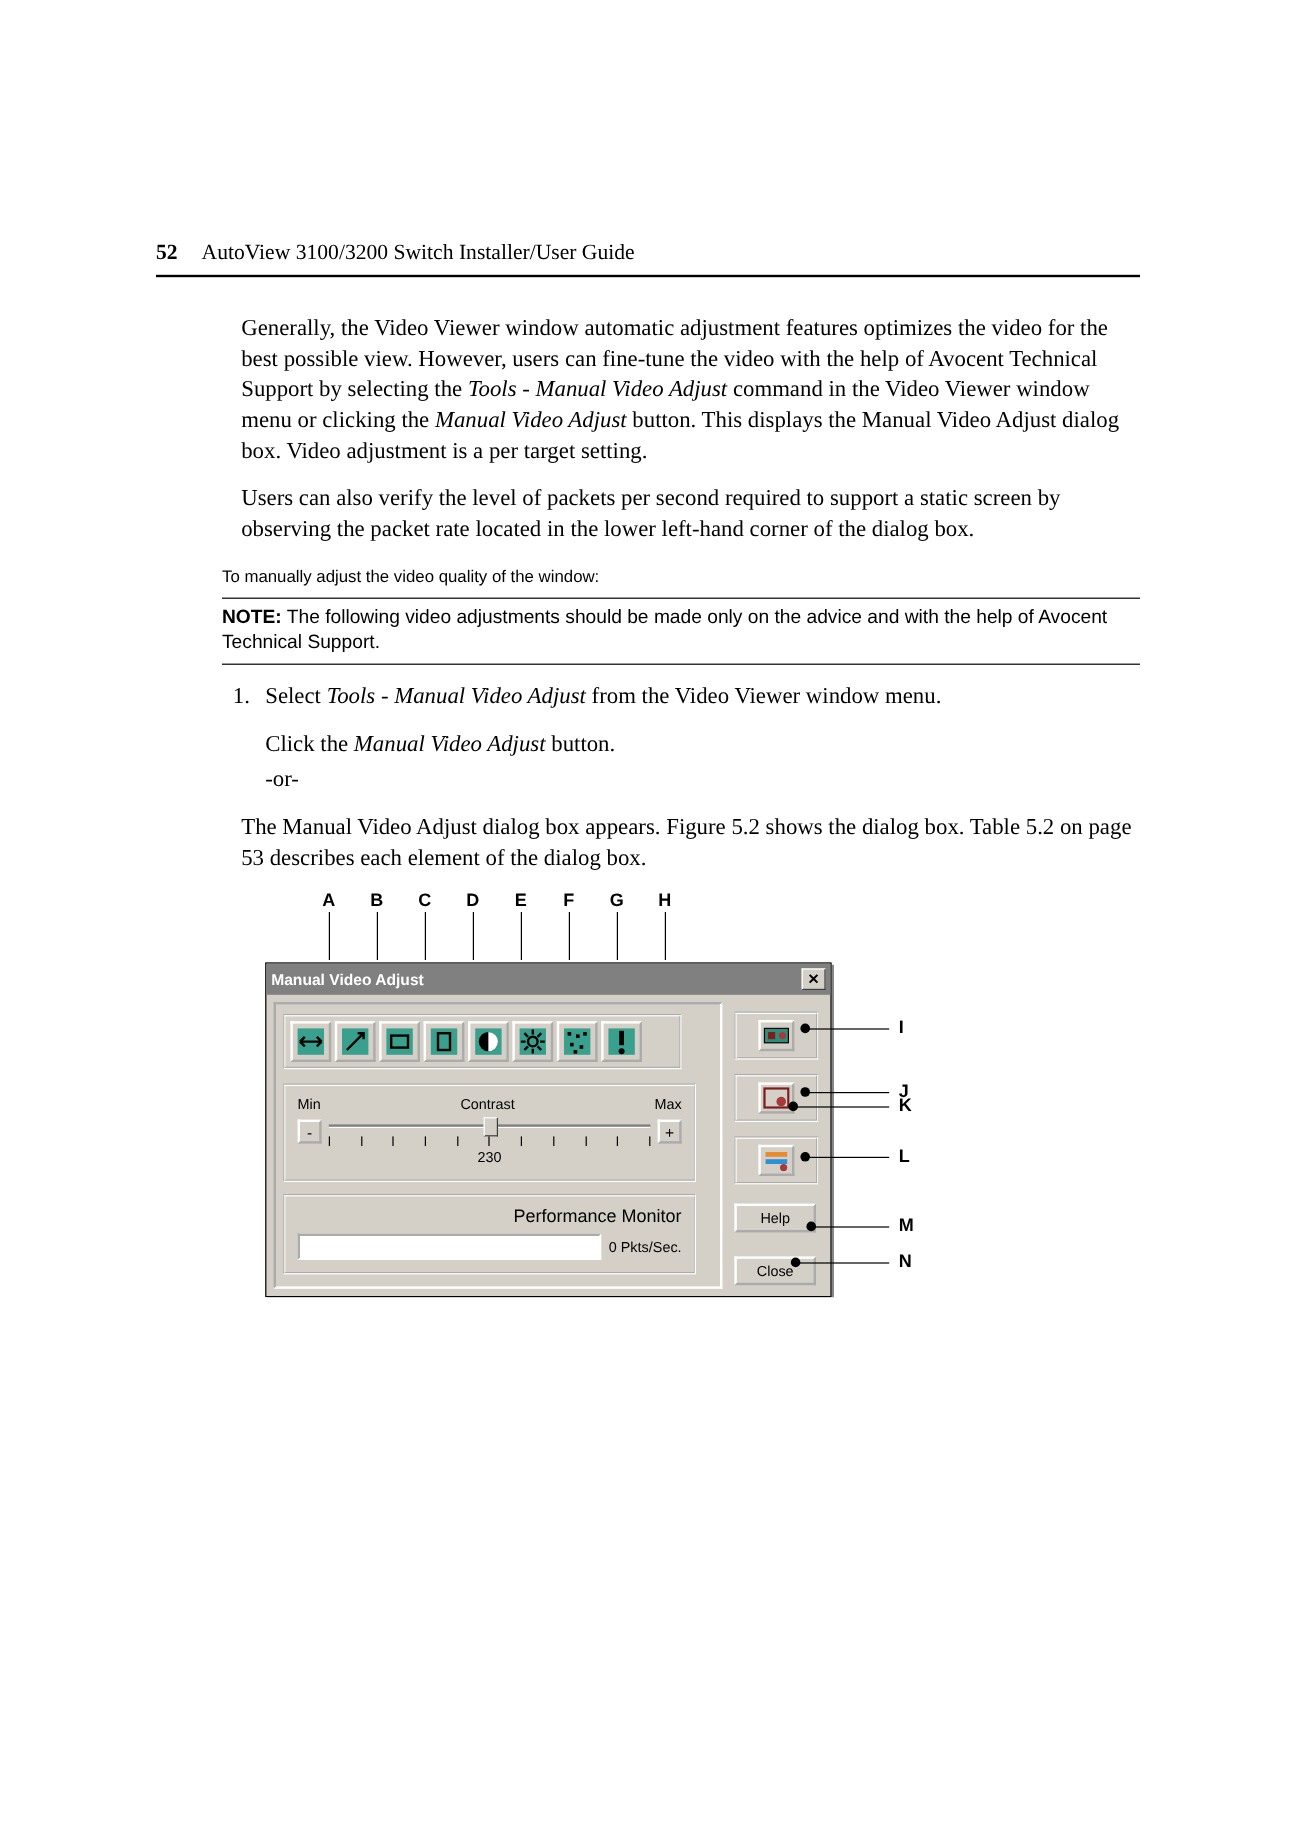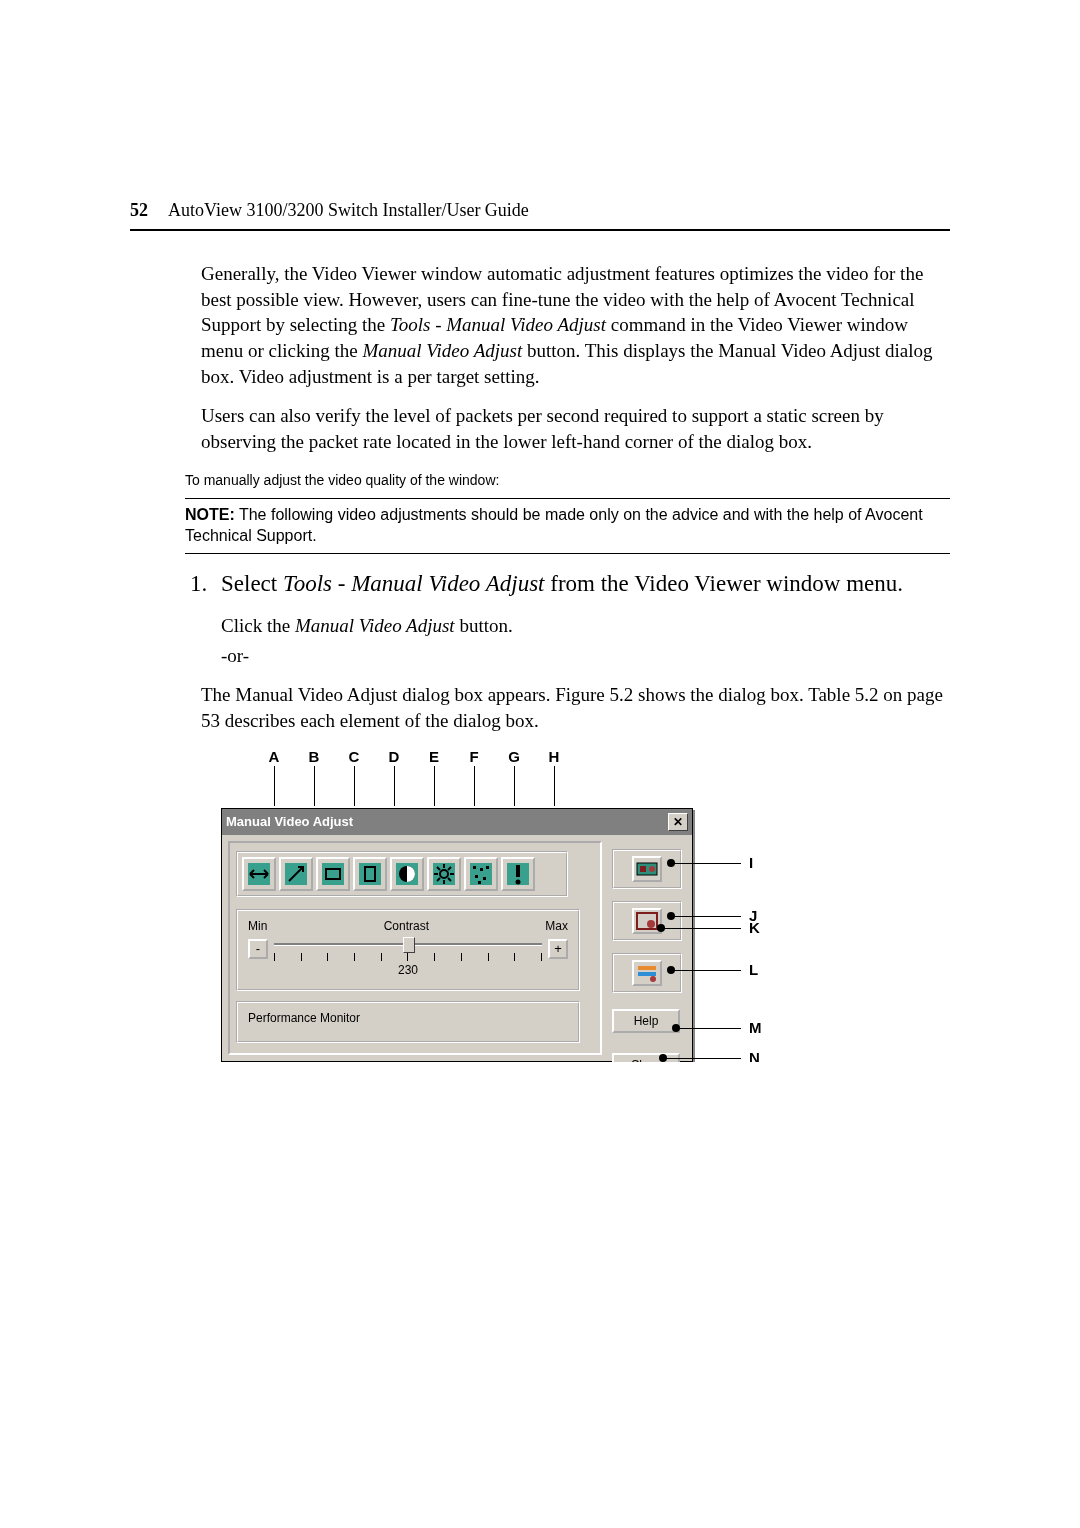--- a/index.html
+++ b/index.html
@@ -50,21 +50,21 @@
     padding: 6px 0;
     font-family: Arial, Helvetica, sans-serif;
     font-size: 16px;
     margin: 0 0 14px 0;
     line-height: 1.3;
   }
   .note-box b { font-weight: bold; }
   ol.steps {
     margin: 0 0 14px 0;
     padding-left: 28px;
-    font-size: 23px;
+    font-size: 19px;
     line-height: 1.35;
   }
   ol.steps li {
     padding-left: 8px;
     margin-bottom: 4px;
   }
   .step-sub {
     margin: 4px 0 0 36px;
     font-size: 19px;
     line-height: 1.35;
@@ -189,21 +189,21 @@
   .ticks span { width:1px; height:8px; background:#000; display:block; }
   .slider-value { text-align:center; font-size:12px; margin-top:2px; }
 
   .perf-panel {
     margin-top:10px;
     border: 2px groove #fff;
     padding: 8px 10px 10px 10px;
     width: 320px;
     background: #d4d0c7;
   }
-  .perf-panel .pmlabel { text-align:left; font-size:12px; margin-bottom:6px; }
+  .perf-panel .pmlabel { text-align:right; font-size:15px; margin-bottom:6px; }
   .perf-row {
     display:flex; align-items:center; gap:6px;
   }
   .perf-box {
     flex:1; height:18px; border:2px inset #fff; background:#fff;
   }
   .perf-val { font-size:12px; white-space:nowrap; }
 
   .right-buttons {
     position:absolute;
@@ -430,20 +430,24 @@
                     <span></span>
                   </div>
               </div>
               <button class="sqbtn">+</button>
             </div>
             <div class="slider-value">230</div>
           </div>
 
           <div class="perf-panel">
             <div class="pmlabel">Performance Monitor</div>
+            <div class="perf-row">
+              <div class="perf-box"></div>
+              <span class="perf-val">0  Pkts/Sec.</span>
+            </div>
           </div>
         </div>
       </div>
 
       <div id="sidecallouts">
           <div class="side-line" style="left: 450px; top: 115px; width: 70px;"></div>
           <div class="side-dot" style="left: 446px; top: 111px;"></div>
           <div class="side-labels" style="left: 528px; top: 106px;">I</div>
           <div class="side-line" style="left: 450px; top: 168px; width: 70px;"></div>
           <div class="side-dot" style="left: 446px; top: 164px;"></div>

